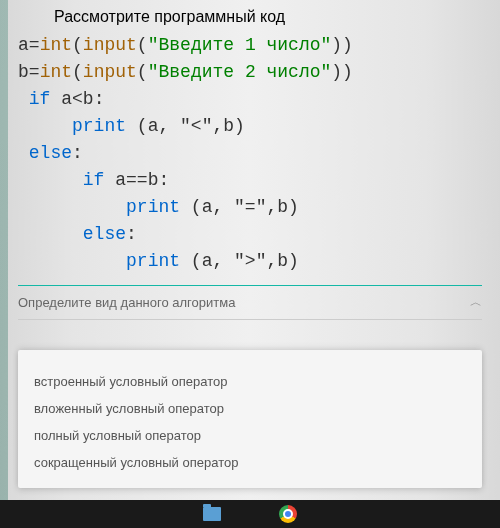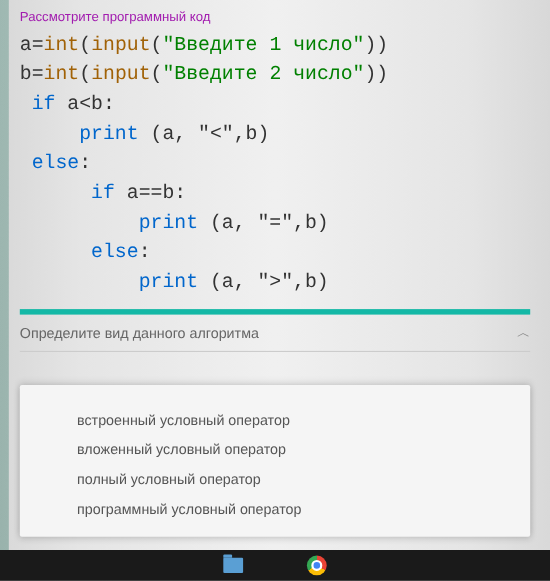--- a/index.html
+++ b/index.html
@@ -23,43 +23,44 @@
       height: 100%;
       background: linear-gradient(to right, #d8d8d8 0%, #e5e5e5 15%, #f0f0f0 50%, #e5e5e5 85%, #d8d8d8 100%);
       transform: perspective(1200px) rotateX(2deg);
       transform-origin: top center;
     }
     .content {
       position: relative;
       padding: 8px 18px 0 18px;
     }
     .question-title {
-      color: #a21caf;
-      font-size: 12px;
+      color: #000000;
+      font-size: 16px;
       margin-bottom: 6px;
       font-weight: normal;
+      margin-left: 36px;
     }
     .code-block {
       font-family: 'Courier New', monospace;
       font-size: 18px;
       line-height: 1.5;
       color: #333;
       white-space: pre;
       margin-bottom: 10px;
     }
     .code-block .var { color: #333; }
     .code-block .func { color: #a16207; }
     .code-block .kw { color: #0066cc; font-weight: normal; }
     .code-block .str { color: #008000; }
     .code-block .op { color: #333; }
     .subtitle {
       color: #666;
       font-size: 13px;
       padding: 8px 0;
-      border-top: 5px solid #14b8a6;
+      border-top: 1px solid #14b8a6;
       border-bottom: 1px solid #ccc;
       display: flex;
       justify-content: space-between;
       align-items: center;
     }
     .chevron {
       color: #888;
       font-size: 12px;
     }
     .options-panel {
@@ -67,21 +68,20 @@
       background: #f5f5f5;
       box-shadow: 0 -2px 6px rgba(0,0,0,0.1), 0 2px 6px rgba(0,0,0,0.15);
       border-radius: 2px;
       padding: 18px 16px 12px 16px;
     }
     .option {
       color: #555;
       font-size: 13px;
       padding: 6px 0;
       cursor: pointer;
-      margin-left: 36px;
     }
     .taskbar {
       position: absolute;
       bottom: 0;
       left: 0;
       right: 0;
       height: 28px;
       background: #1a1a1a;
       display: flex;
       align-items: center;
@@ -162,21 +162,21 @@
 
   <div class="subtitle">
     <span>Определите вид данного алгоритма</span>
     <span class="chevron">︿</span>
   </div>
 
   <div class="options-panel">
     <div class="option">встроенный условный оператор</div>
     <div class="option">вложенный условный оператор</div>
     <div class="option">полный условный оператор</div>
-    <div class="option">программный условный оператор</div>
+    <div class="option">сокращенный условный оператор</div>
   </div>
 </div>
 
 <div class="taskbar">
   <div class="tb-icon">
       <div class="folder-icon"></div>
     </div>
   <div class="tb-icon"></div>
   <div class="tb-icon">
       <div class="chrome-icon"></div>

